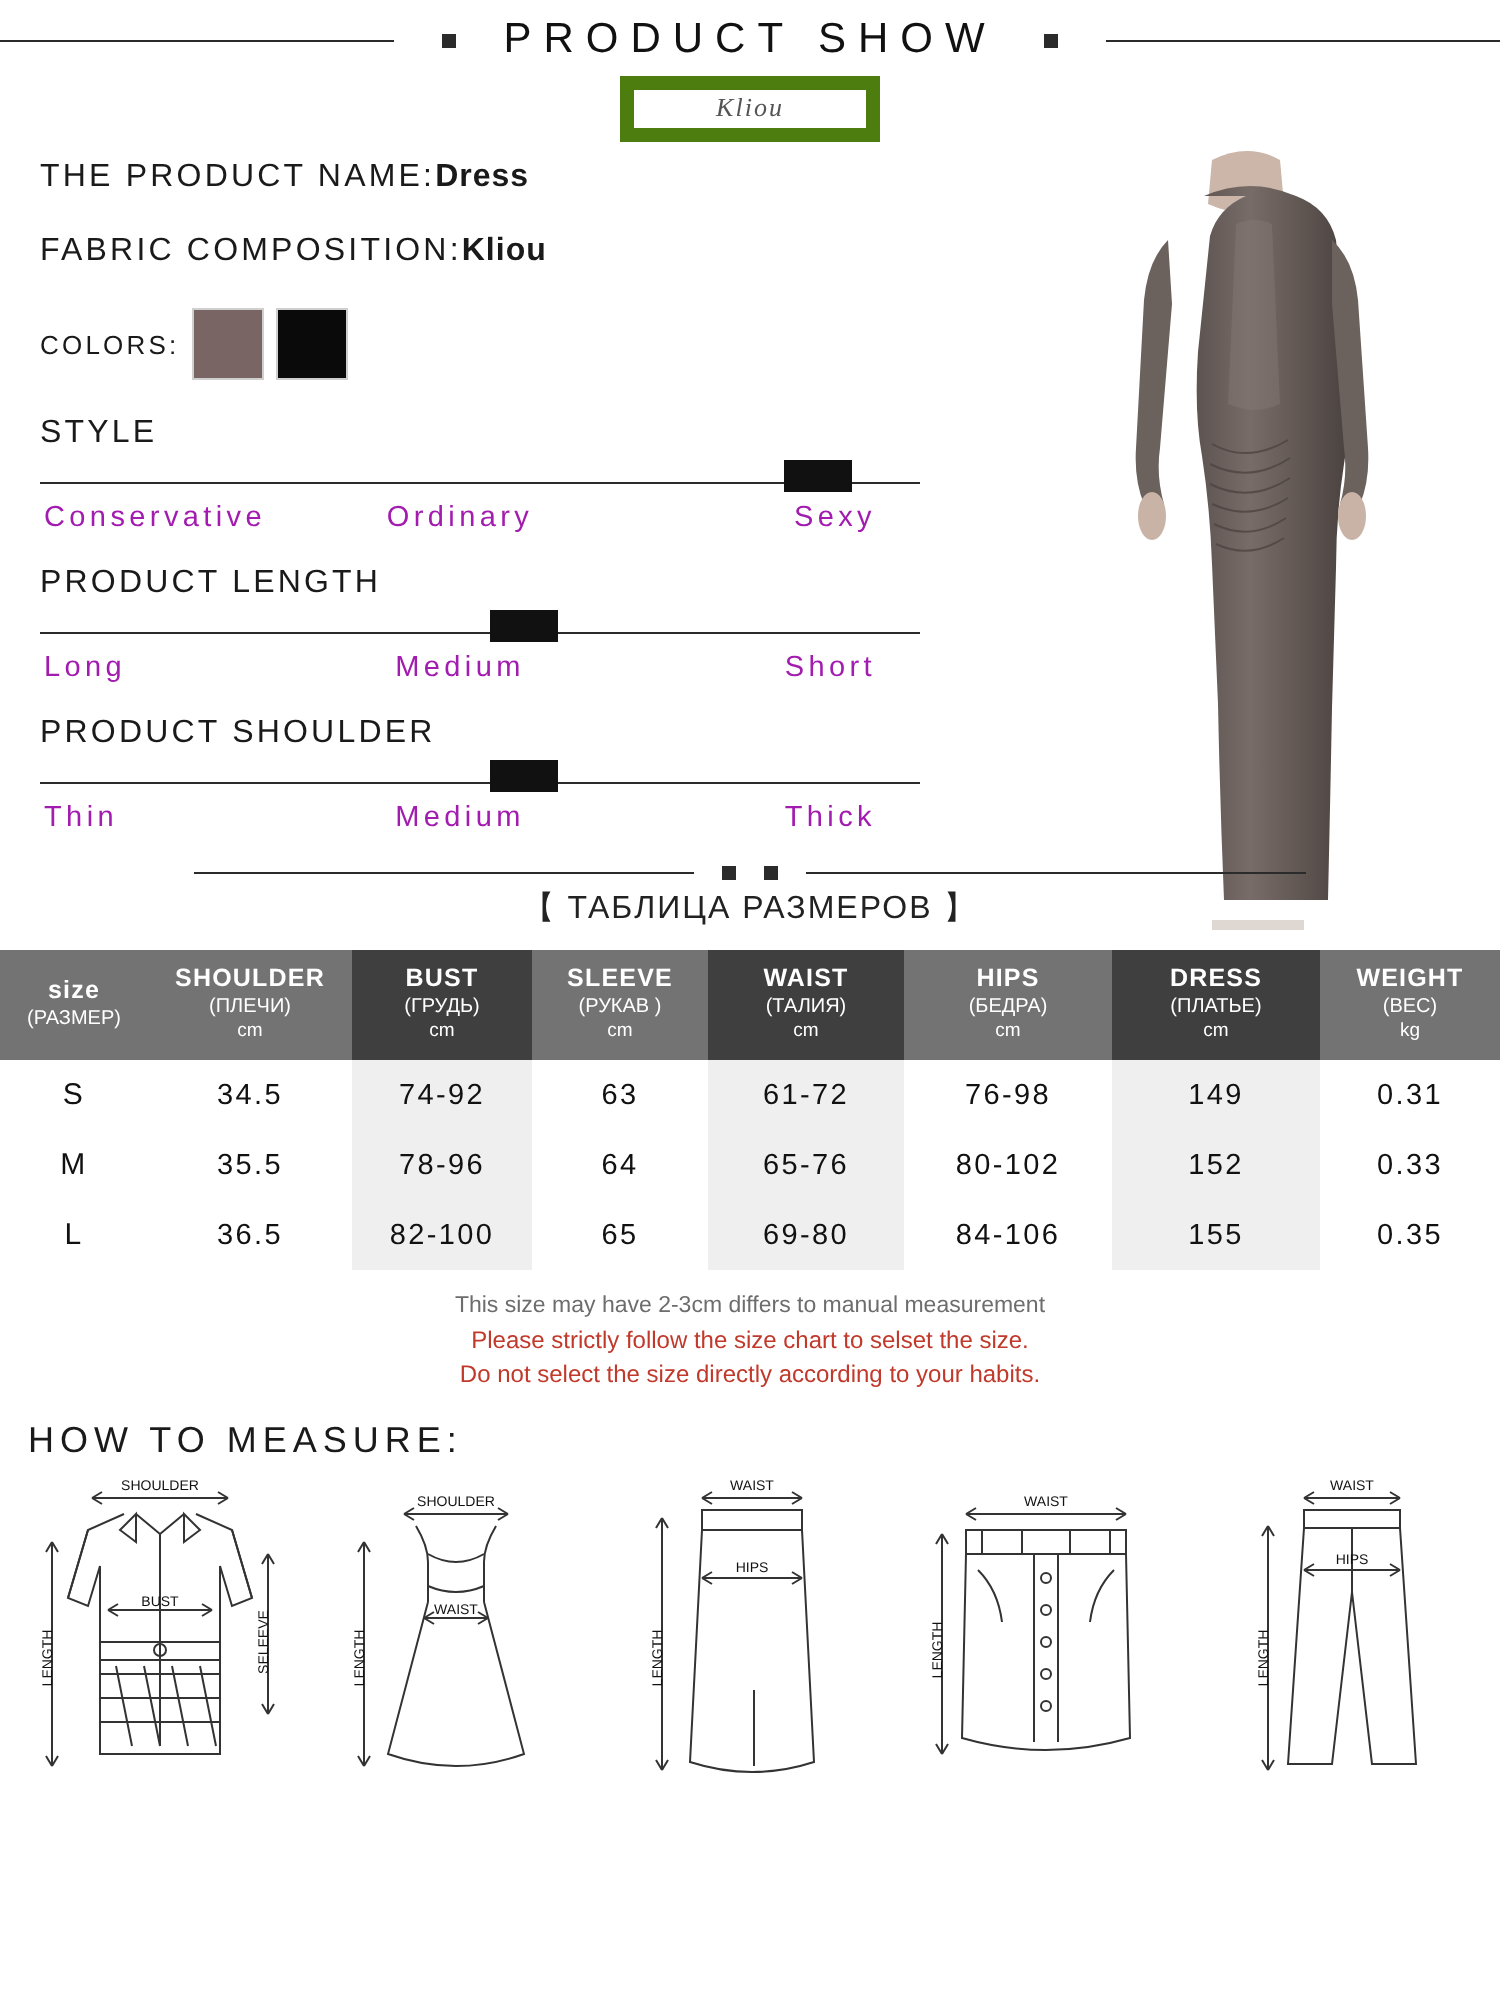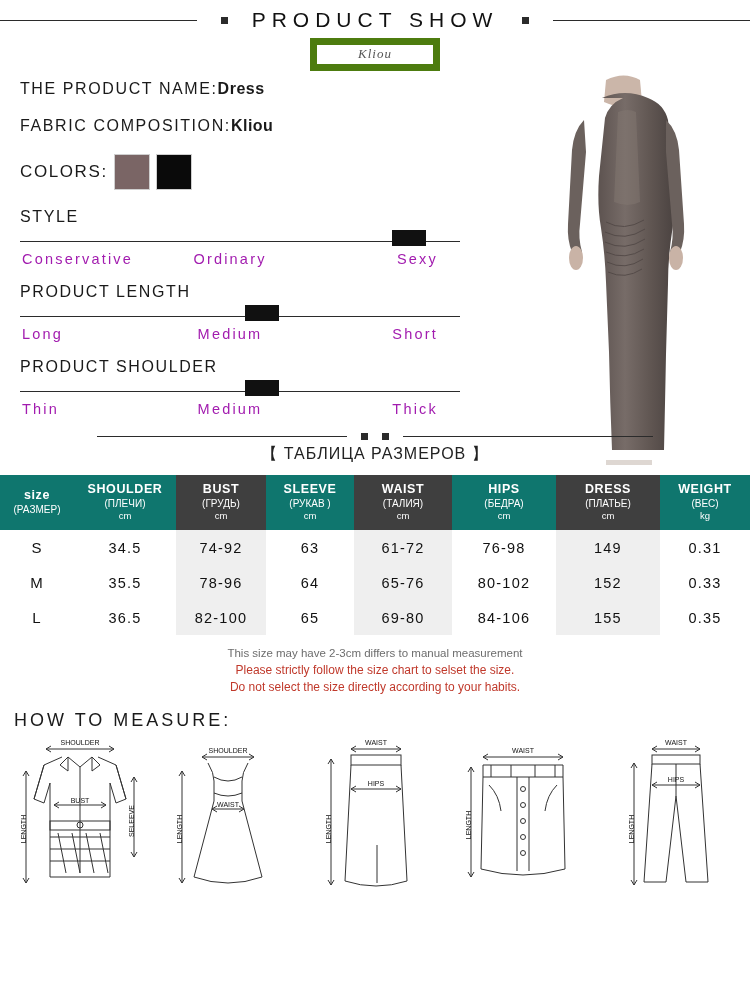--- a/index.html
+++ b/index.html
@@ -65,21 +65,21 @@
   }
   .spec-line b { font-weight: 700; letter-spacing: .5px; }
 
   .colors-row {
     display: flex;
     align-items: center;
     gap: 0;
     margin-bottom: 18px;
   }
   .colors-label {
-    font-size: 17px;
+    font-size: 13px;
     letter-spacing: 1.6px;
   }
   .sw {
     width: 36px; height: 36px;
     margin-left: 6px;
     border: 1px solid #cfcfcf;
   }
 
   .group { margin-bottom: 6px; position: relative; }
   .group-title {
@@ -156,21 +156,21 @@
   }
 
   
   table.size {
     width: 750px;
     border-collapse: collapse;
     margin-top: 10px;
     table-layout: fixed;
   }
   table.size thead td {
-    background: #0f766e;
+    background: #737373;
     color: #fff;
     text-align: center;
     padding: 7px 0 8px;
     line-height: 1.25;
     vertical-align: middle;
   }
   .th-main { font-size: 12.5px; font-weight: 700; letter-spacing: .6px; display:block; }
   .th-ru  { font-size: 10px; display:block; }
   .th-unit{ font-size: 9.5px; display:block; }
   table.size tbody td {

